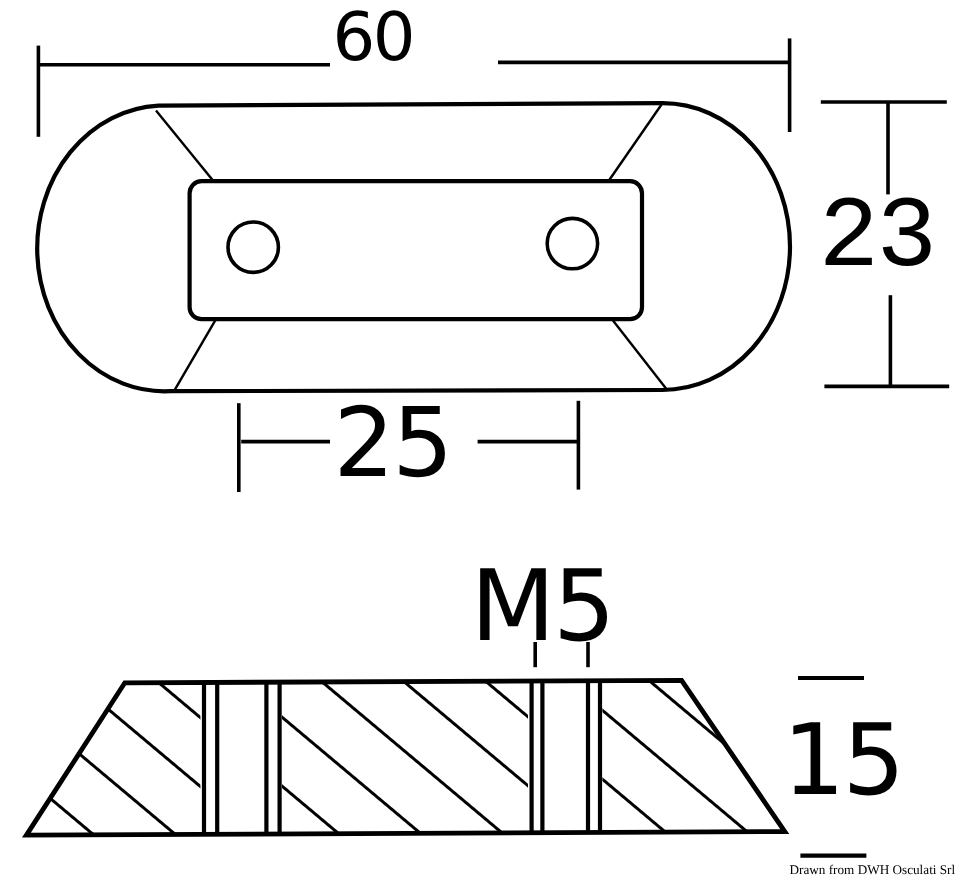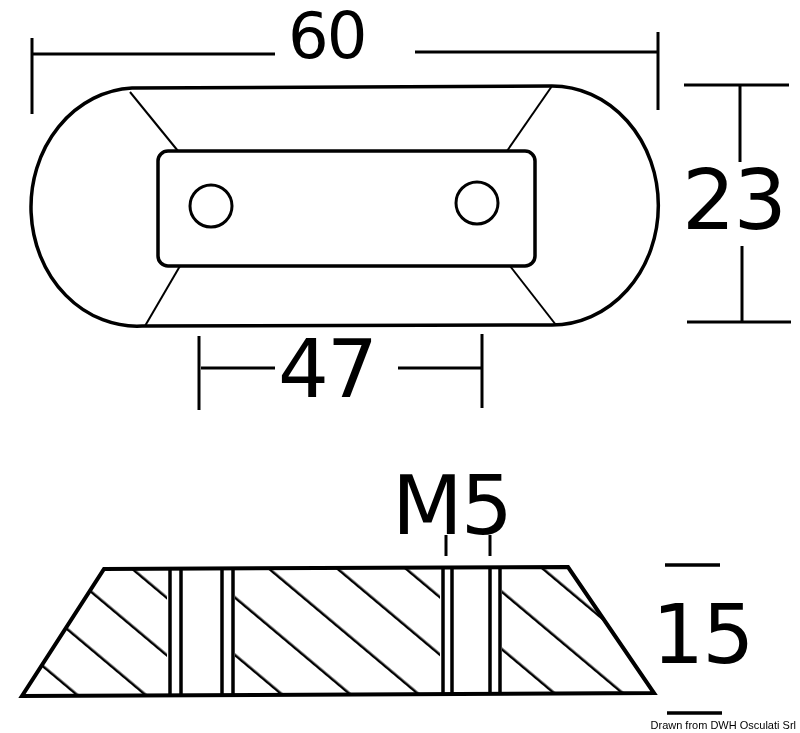--- a/index.html
+++ b/index.html
@@ -5,28 +5,28 @@
     html, body { margin: 0; padding: 0; background: #ffffff; }
     body { width: 800px; height: 733px; position: relative; overflow: hidden; }
     #drawing { position: absolute; left: 0; top: 0; width: 800px; height: 733px; }
     .dim-label {
       position: absolute;
       font-family: "DejaVu Sans", sans-serif;
       color: #000000;
       line-height: 1;
       white-space: nowrap;
     }
-    #lbl-60 { left: 288px; top: 4px; font-size: 64px; letter-spacing: -2px; }
-    #lbl-23 { left: 682px; top: 158px; font-size: 84px; letter-spacing: -2px; }
+    #lbl-60 { left: 277px; top: 4px; font-size: 56px; letter-spacing: -2px; }
+    #lbl-23 { left: 682px; top: 158px; font-size: 84px; letter-spacing: -2px; font-family: Liberation Mono, monospace; }
     #lbl-25 { left: 278px; top: 330px; font-size: 80px; letter-spacing: -2px; }
     #lbl-m5 { left: 392px; top: 445px; font-size: 82px; letter-spacing: -2px; margin-top: 20px; }
     #lbl-12 { left: 652px; top: 594px; font-size: 82px; letter-spacing: -2px; }
     #credit {
       position: absolute; right: 4px; bottom: 2px;
-      font-family: Liberation Sans, sans-serif;
+      font-family: Liberation Serif, serif;
       font-size: 11px; color: #000000;
     }
   </style>
 </head>
 <body>
 
 <svg id="drawing" viewBox="0 0 800 733" xmlns="http://www.w3.org/2000/svg">
   <defs>
     <pattern id="hatch" patternUnits="userSpaceOnUse" width="44" height="44" patternTransform="rotate(-50)">
       <line x1="0" y1="0" x2="0" y2="44" stroke="#000" stroke-width="5"></line>
@@ -103,16 +103,16 @@
       <g stroke-width="3.5">
         <line x1="665" y1="565" x2="720" y2="565"></line>
         <line x1="667" y1="713" x2="722" y2="713"></line>
       </g>
     </g>
   </g>
 </svg>
 
 <div class="dim-label" id="lbl-60">60</div>
 <div class="dim-label" id="lbl-23">23</div>
-<div class="dim-label" id="lbl-25">47</div>
+<div class="dim-label" id="lbl-25">25</div>
 <div class="dim-label" id="lbl-m5">M5</div>
 <div class="dim-label" id="lbl-12">15</div>
 <div id="credit">Drawn from DWH Osculati Srl</div>
 
 </body></html>

